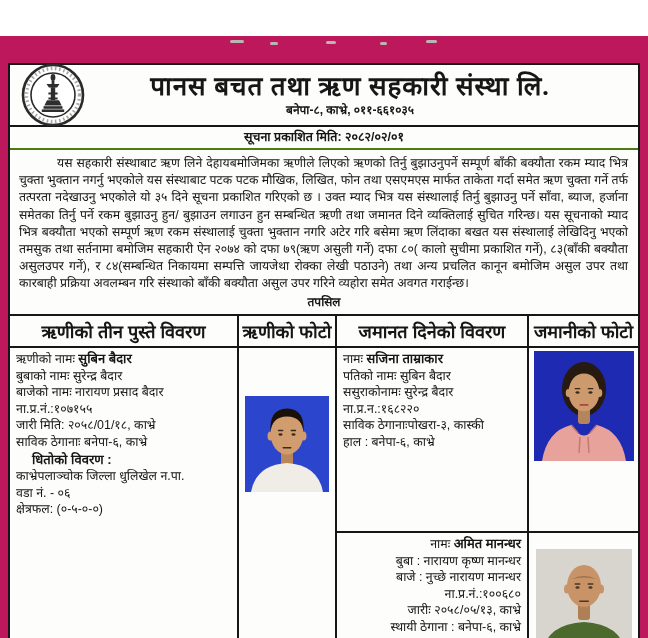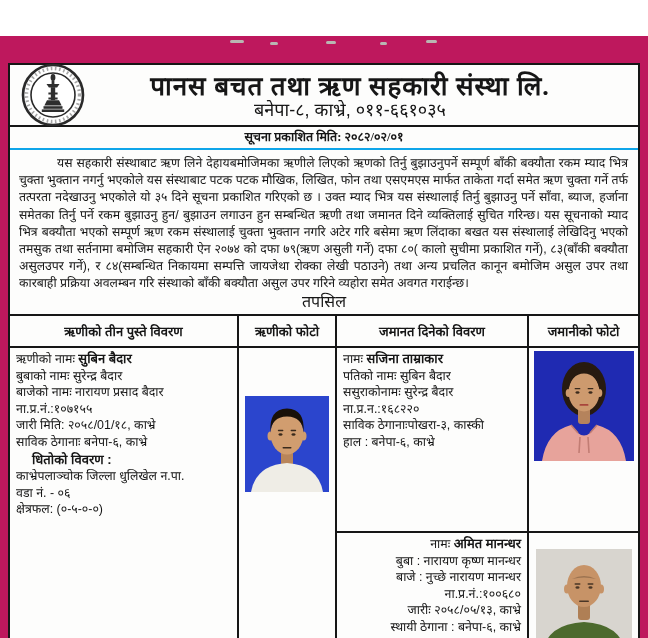--- a/index.html
+++ b/index.html
@@ -24,43 +24,43 @@
     box-sizing:content-box;
   }
   
   .org-header{height:60px;border-bottom:2px solid #161616;display:flex;align-items:center;}
   .logo-box{width:86px;display:flex;justify-content:center;align-items:center;flex:none;}
   .titles{flex:1;text-align:center;padding-right:34px;}
   .org-name{
     font-family:"Liberation Serif","DejaVu Serif",serif;
     font-weight:bold;font-size:26px;line-height:30px;letter-spacing:1px;
   }
-  .org-address{font-weight:normal;font-size:18px;line-height:17px;}
+  .org-address{font-weight:bold;font-size:12px;line-height:17px;}
 
   
   .headline{height:25px;border-bottom:2px solid #161616;text-align:center;
     font-weight:bold;font-size:18px;line-height:25px;letter-spacing:.2px;}
-  .date-bar{height:21px;border-bottom:2px solid #0ea5e9;text-align:center;
-    font-weight:bold;font-size:12.5px;line-height:21px;font-family:Liberation Serif, serif;}
+  .date-bar{height:21px;border-bottom:2px solid #4d7c0f;text-align:center;
+    font-weight:bold;font-size:12.5px;line-height:21px;}
 
   
   .body-sec{height:142px;padding:5px 10px 0 9px;box-sizing:border-box;
     font-size:12.3px;line-height:17.2px;text-align:justify;overflow:hidden;}
   .body-sec p{margin:0;text-indent:38px;}
-  .tapasil{height:22px;text-align:center;font-weight:normal;font-size:16px;line-height:20px;}
+  .tapasil{height:22px;text-align:center;font-weight:bold;font-size:12px;line-height:20px;}
 
   
   .grid{flex:1;display:grid;border-top:2px solid #161616;
     grid-template-columns:227px 98px 192px 1fr;
     grid-template-rows:30px 185px 1fr;}
   .cell{box-sizing:border-box;overflow:hidden;}
   .bl{border-left:2px solid #161616;}
   .bt{border-top:2px solid #161616;}
   .th{display:flex;align-items:center;justify-content:center;
-    font-weight:bold;font-size:13px;}
+    font-weight:bold;font-size:18px;}
   .details{padding:3px 6px;font-size:12.4px;line-height:16.6px;}
   .line{white-space:nowrap;}
   .line b{font-size:13px;}
   .sub-head{font-weight:bold;font-size:13px;margin-top:1px;padding-left:16px;}
   .photo-cell{display:flex;justify-content:center;}
   .pc-borrower{align-items:flex-start;padding-top:48px;}
   .pc-g1{align-items:flex-start;padding-top:3px;}
   .pc-g2{align-items:center;padding:4px 0;}
   svg{display:block;}
 </style>

